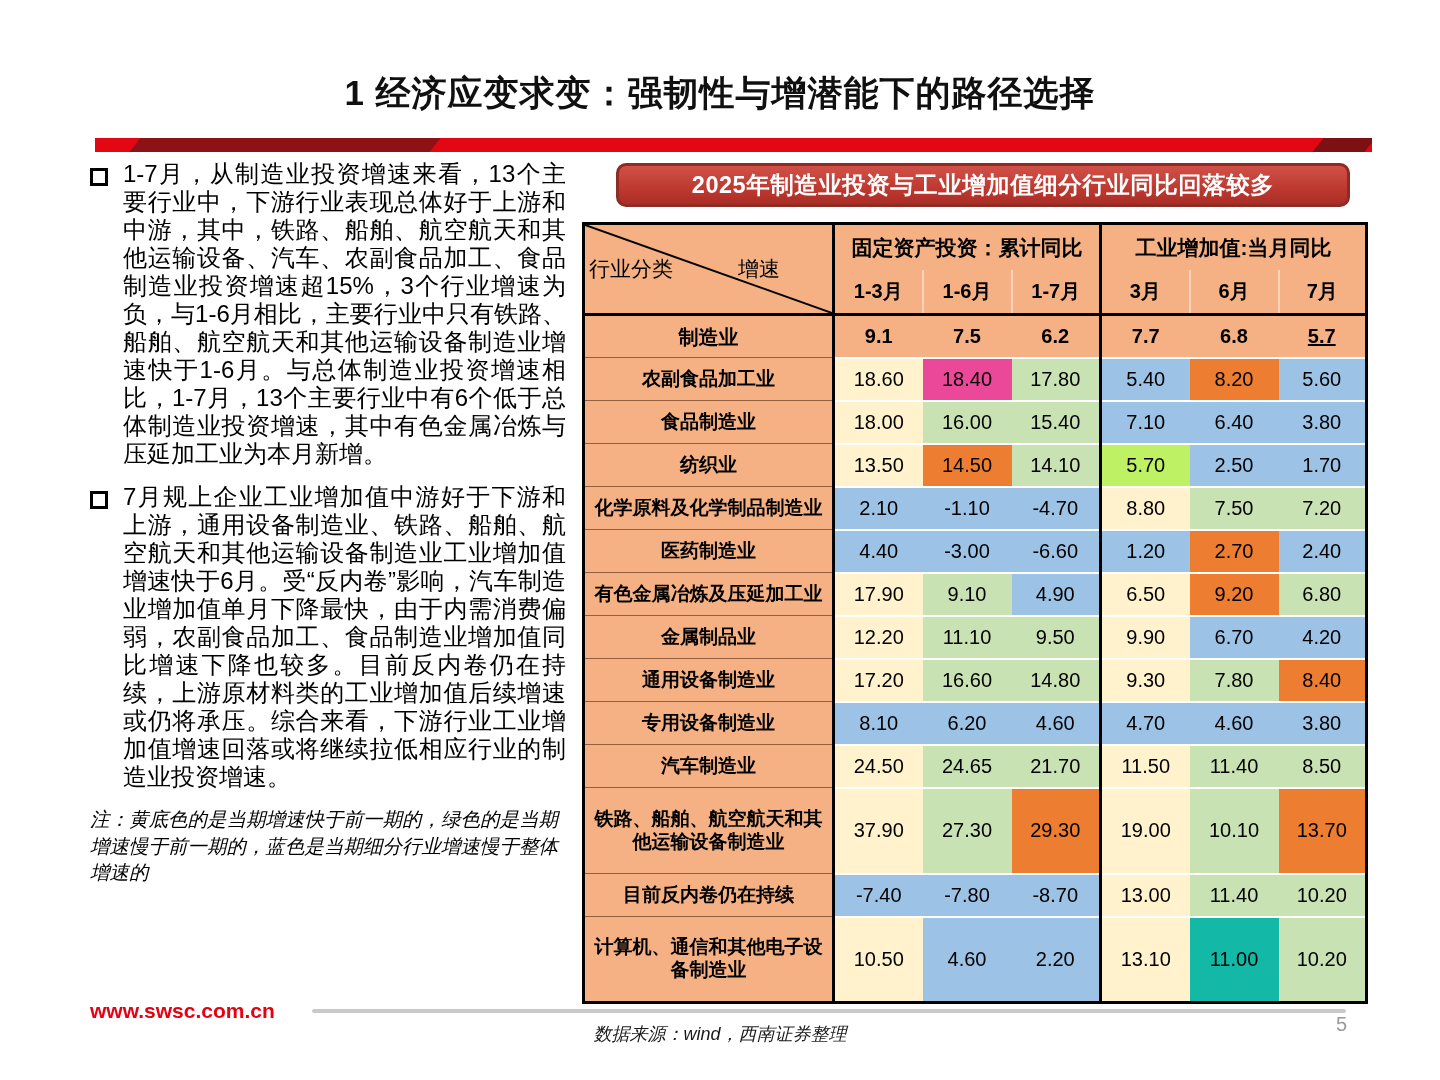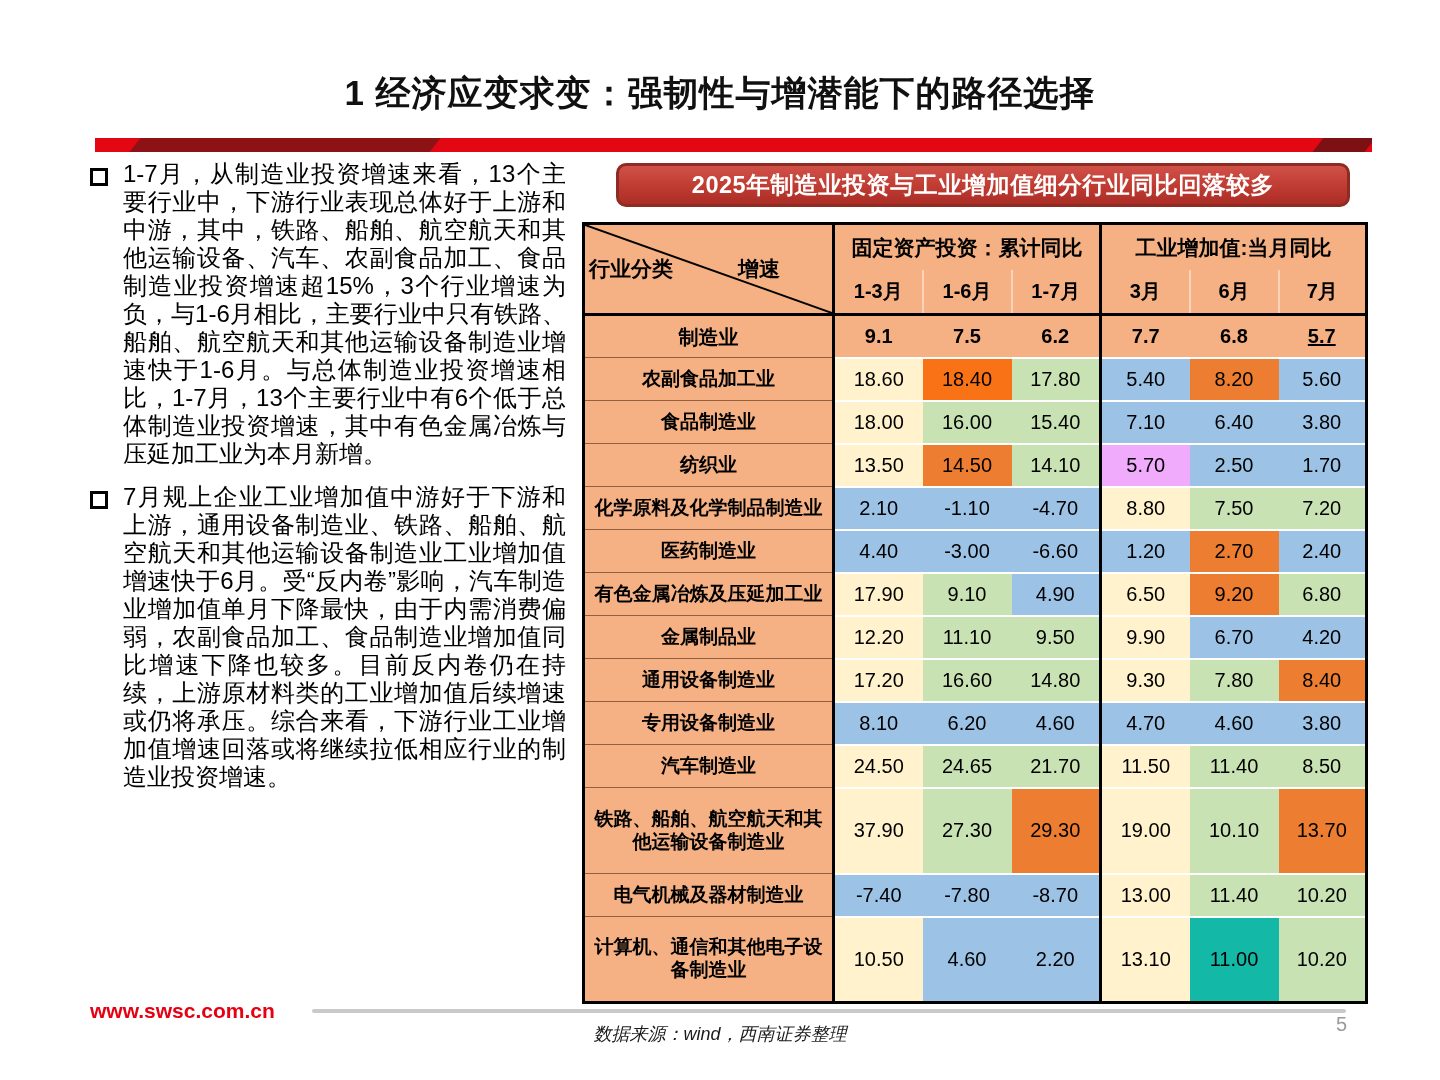--- a/index.html
+++ b/index.html
@@ -43,21 +43,21 @@
   .datatable td{padding:0;text-align:center;vertical-align:middle;}
   .ghl{height:45px;font-size:21px;font-weight:700;background:#F5B183;}
   .sub{height:43px;font-size:20px;font-weight:600;background:#F5B183;}
   .gsep{border-left:3px solid #000 !important;}
   .subhead td{border-bottom:3px solid #000;}
   .subhead td.sub:not(.gsep){border-left:2px solid rgba(255,255,255,.45);}
   .diag{background:#F5B183;position:relative;border-right:3px solid #000;border-bottom:3px solid #000;}
   .diag svg{position:absolute;left:0;top:0;width:100%;height:100%;}
   .corner-wrap{
     position:relative;display:flex;justify-content:space-between;align-items:center;
-    height:100%;padding:0 52px 0 4px;font-size:21px;font-weight:700;
+    height:100%;padding:0 52px 0 4px;font-size:21px;font-weight:400;
   }
   tbody tr{height:43px;}
   tbody tr.tall{height:86px;}
   tbody td.rowlabel{
     background:#F5B183;font-size:19px;font-weight:600;line-height:1.2;
     border-bottom:1px solid rgba(70,25,5,.55);padding:0 6px;margin-top:36px;
   }
   tbody td.val{font-size:20px;font-weight:500;border-bottom:2px solid #fff;}
   tbody tr.bold-row td.val{font-weight:700;}
   tbody tr.bold-row td.rowlabel{font-weight:700;font-size:20px;}
@@ -80,20 +80,21 @@
 
 <div class="leftcol">
   <div class="bullet">
     <span class="sq"></span>
     <p>1-7月，从制造业投资增速来看，13个主要行业中，下游行业表现总体好于上游和中游，其中，铁路、船舶、航空航天和其他运输设备、汽车、农副食品加工、食品制造业投资增速超15%，3个行业增速为负，与1-6月相比，主要行业中只有铁路、船舶、航空航天和其他运输设备制造业增速快于1-6月。与总体制造业投资增速相比，1-7月，13个主要行业中有6个低于总体制造业投资增速，其中有色金属冶炼与压延加工业为本月新增。</p>
   </div>
   <div class="bullet">
     <span class="sq"></span>
     <p>7月规上企业工业增加值中游好于下游和上游，通用设备制造业、铁路、船舶、航空航天和其他运输设备制造业工业增加值增速快于6月。受“反内卷”影响，汽车制造业增加值单月下降最快，由于内需消费偏弱，农副食品加工、食品制造业增加值同比增速下降也较多。目前反内卷仍在持续，上游原材料类的工业增加值后续增速或仍将承压。综合来看，下游行业工业增加值增速回落或将继续拉低相应行业的制造业投资增速。</p>
   </div>
+  <div class="note">注：黄底色的是当期增速快于前一期的，绿色的是当期增速慢于前一期的，蓝色是当期细分行业增速慢于整体增速的</div>
 </div>
 
 <div class="rightcol">
   <div class="banner">2025年制造业投资与工业增加值细分行业同比回落较多</div>
 
   <table class="datatable">
     <colgroup>
       <col style="width:250px">
         <col style="width:89px">
         <col style="width:89px">
@@ -131,41 +132,41 @@
           <td class="val gsep" style="background: rgb(245, 177, 131);">9.1</td>
           <td class="val" style="background: rgb(245, 177, 131);">7.5</td>
           <td class="val" style="background: rgb(245, 177, 131);">6.2</td>
           <td class="val gsep" style="background: rgb(245, 177, 131);">7.7</td>
           <td class="val" style="background: rgb(245, 177, 131);">6.8</td>
           <td class="val" style="background: rgb(245, 177, 131); text-decoration: underline;">5.7</td>
         </tr>
         <tr>
           <td class="rowlabel">农副食品加工业</td>
           <td class="val gsep" style="background: rgb(255, 242, 204);">18.60</td>
-          <td class="val" style="background: #f97316; margin-top: 46px;">18.40</td>
+          <td class="val" style="background: #ec4899; margin-top: 46px;">18.40</td>
           <td class="val" style="background: rgb(201, 226, 180);">17.80</td>
           <td class="val gsep" style="background: rgb(156, 195, 230);">5.40</td>
           <td class="val" style="background: rgb(237, 125, 49);">8.20</td>
           <td class="val" style="background: rgb(156, 195, 230);">5.60</td>
         </tr>
         <tr>
           <td class="rowlabel">食品制造业</td>
           <td class="val gsep" style="background: rgb(255, 242, 204);">18.00</td>
           <td class="val" style="background: rgb(201, 226, 180);">16.00</td>
           <td class="val" style="background: rgb(201, 226, 180);">15.40</td>
           <td class="val gsep" style="background: rgb(156, 195, 230);">7.10</td>
           <td class="val" style="background: rgb(156, 195, 230);">6.40</td>
           <td class="val" style="background: rgb(156, 195, 230);">3.80</td>
         </tr>
         <tr>
           <td class="rowlabel">纺织业</td>
           <td class="val gsep" style="background: rgb(255, 242, 204);">13.50</td>
           <td class="val" style="background: rgb(237, 125, 49);">14.50</td>
           <td class="val" style="background: rgb(201, 226, 180);">14.10</td>
-          <td class="val gsep" style="background: #f0abfc; margin-left: 44px;">5.70</td>
+          <td class="val gsep" style="background: #bef264; margin-left: 44px;">5.70</td>
           <td class="val" style="background: rgb(156, 195, 230);">2.50</td>
           <td class="val" style="background: rgb(156, 195, 230);">1.70</td>
         </tr>
         <tr>
           <td class="rowlabel">化学原料及化学制品制造业</td>
           <td class="val gsep" style="background: rgb(156, 195, 230);">2.10</td>
           <td class="val" style="background: rgb(156, 195, 230);">-1.10</td>
           <td class="val" style="background: rgb(156, 195, 230);">-4.70</td>
           <td class="val gsep" style="background: rgb(255, 242, 204);">8.80</td>
           <td class="val" style="background: rgb(201, 226, 180);">7.50</td>
@@ -228,21 +229,21 @@
         <tr class="tall">
           <td class="rowlabel">铁路、船舶、航空航天和其他运输设备制造业</td>
           <td class="val gsep" style="background: rgb(255, 242, 204);">37.90</td>
           <td class="val" style="background: rgb(201, 226, 180);">27.30</td>
           <td class="val" style="background: rgb(237, 125, 49);">29.30</td>
           <td class="val gsep" style="background: rgb(255, 242, 204);">19.00</td>
           <td class="val" style="background: rgb(201, 226, 180);">10.10</td>
           <td class="val" style="background: rgb(237, 125, 49);">13.70</td>
         </tr>
         <tr>
-          <td class="rowlabel">电气机械及器材制造业</td>
+          <td class="rowlabel">目前反内卷仍在持续</td>
           <td class="val gsep" style="background: rgb(156, 195, 230);">-7.40</td>
           <td class="val" style="background: rgb(156, 195, 230);">-7.80</td>
           <td class="val" style="background: rgb(156, 195, 230);">-8.70</td>
           <td class="val gsep" style="background: rgb(255, 242, 204);">13.00</td>
           <td class="val" style="background: rgb(201, 226, 180);">11.40</td>
           <td class="val" style="background: rgb(201, 226, 180);">10.20</td>
         </tr>
         <tr class="tall">
           <td class="rowlabel">计算机、通信和其他电子设备制造业</td>
           <td class="val gsep" style="background: rgb(255, 242, 204); text-align: center;">10.50</td>

